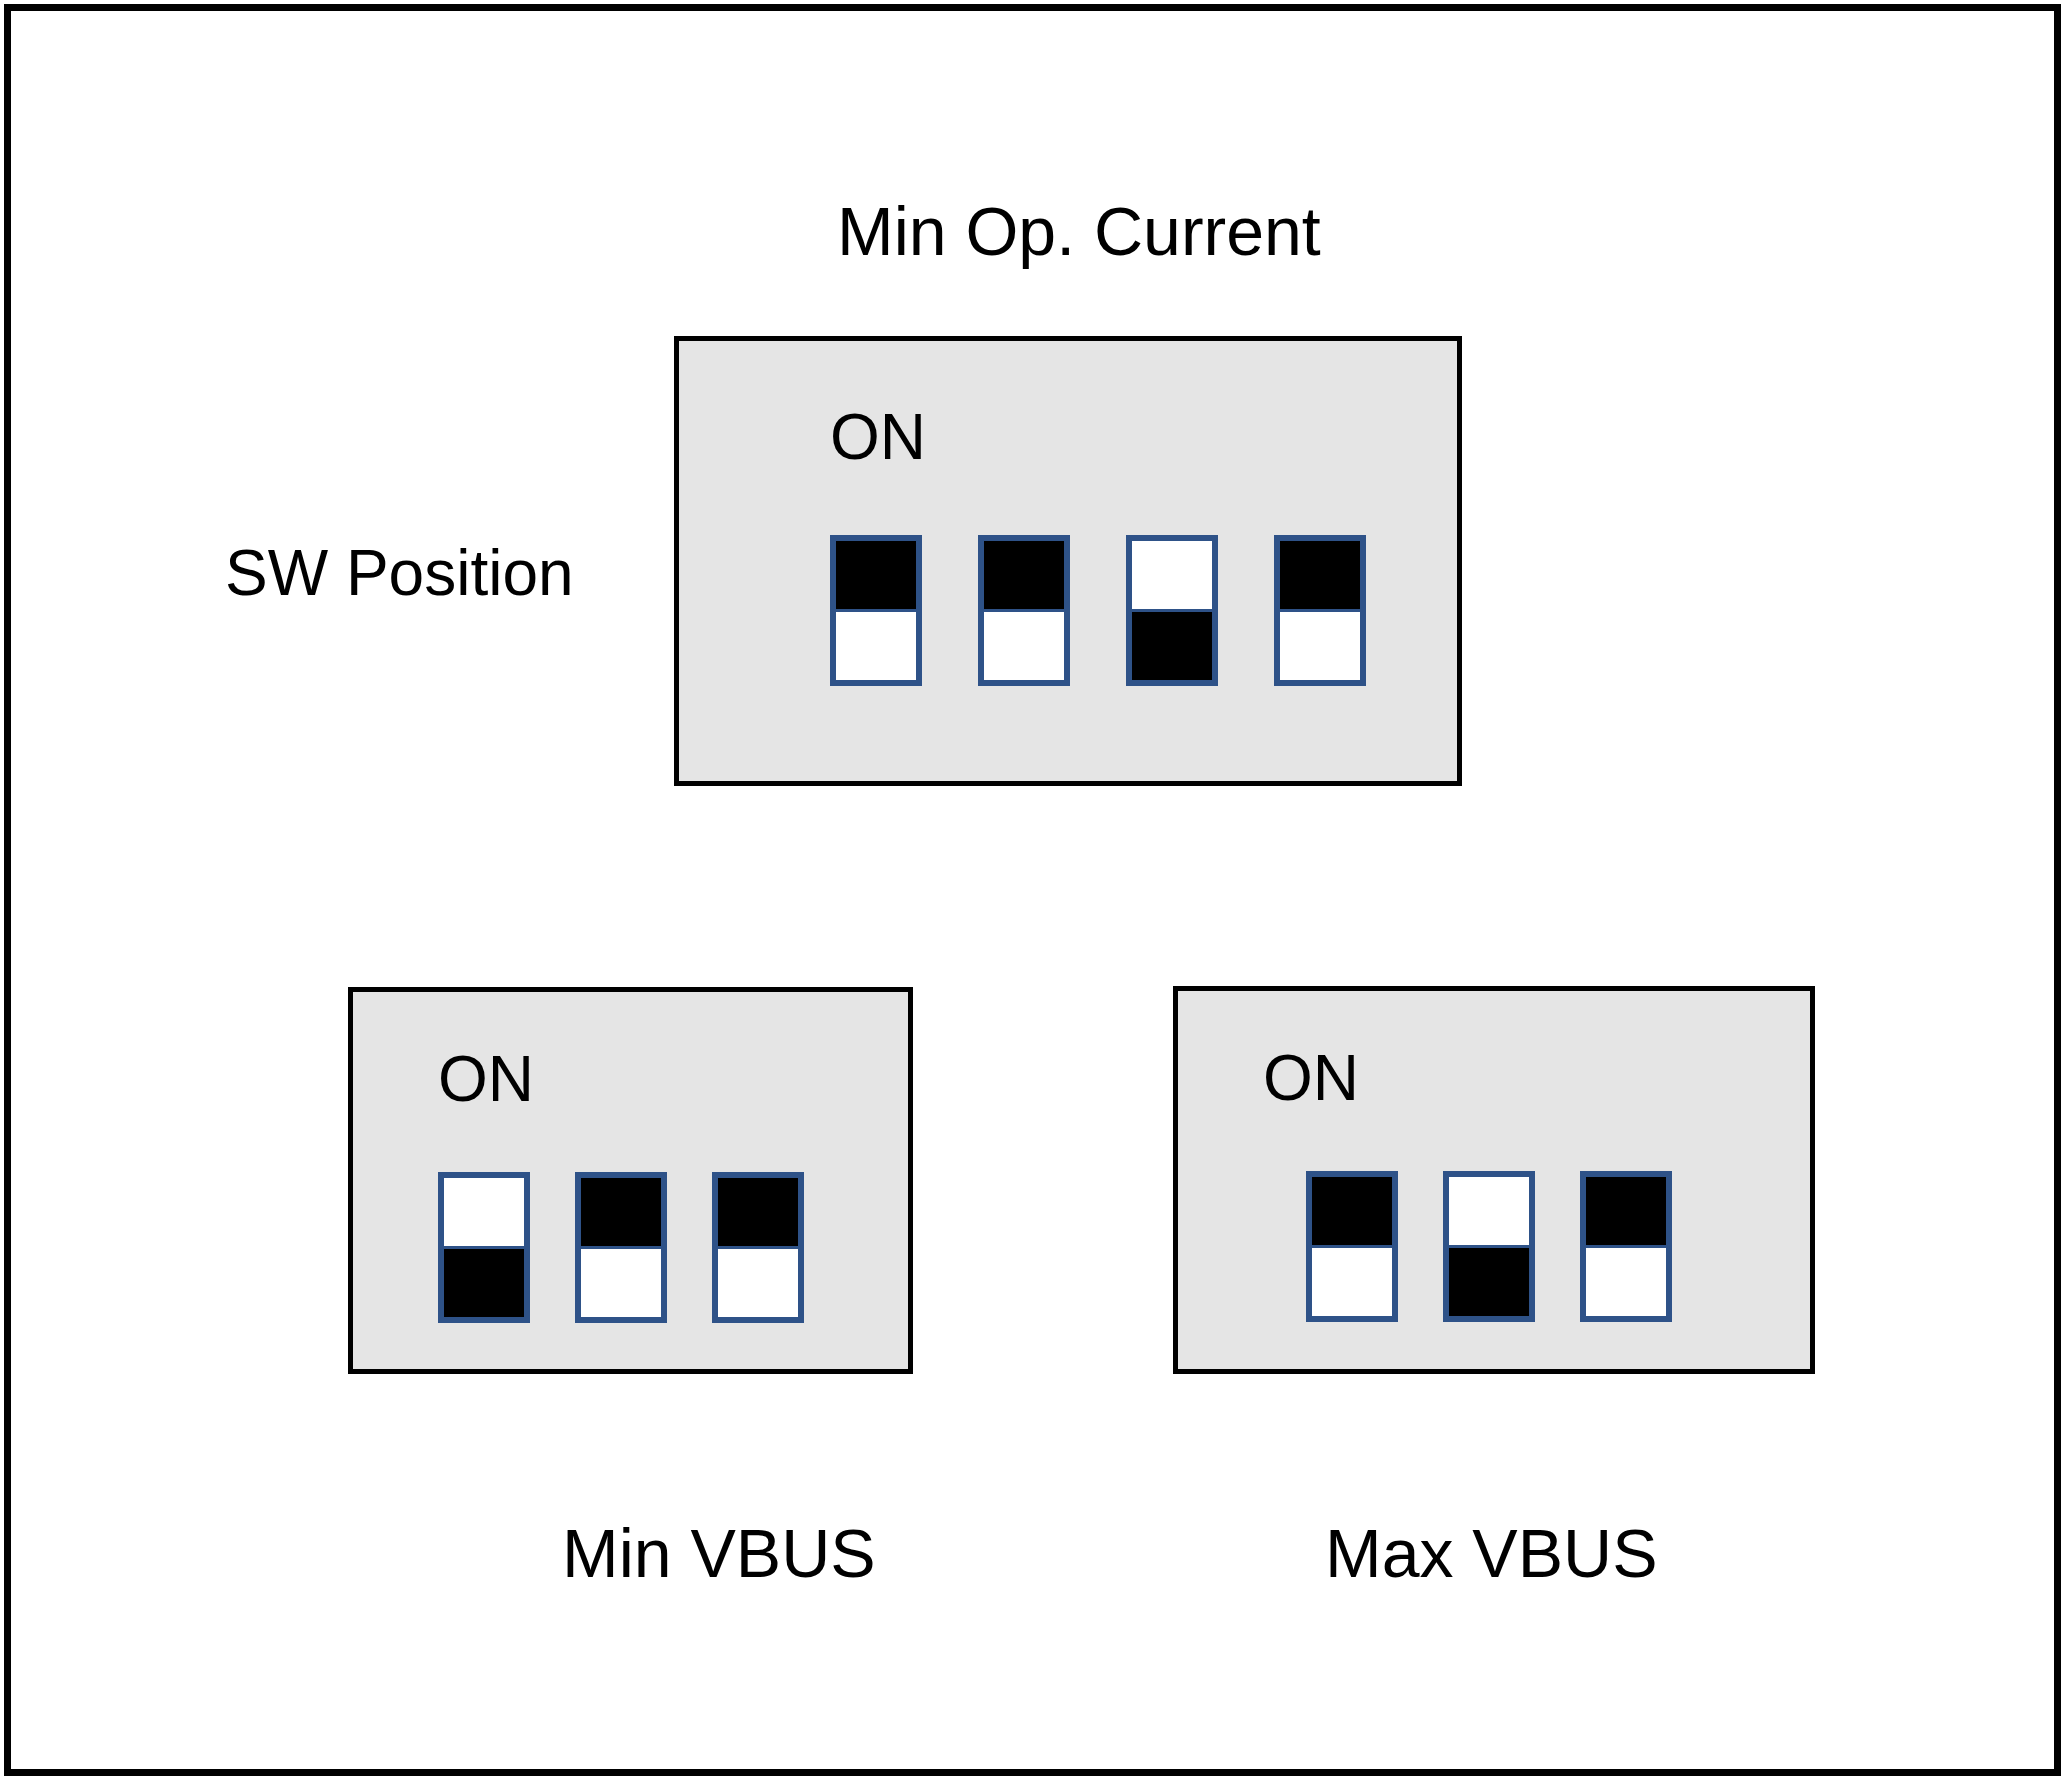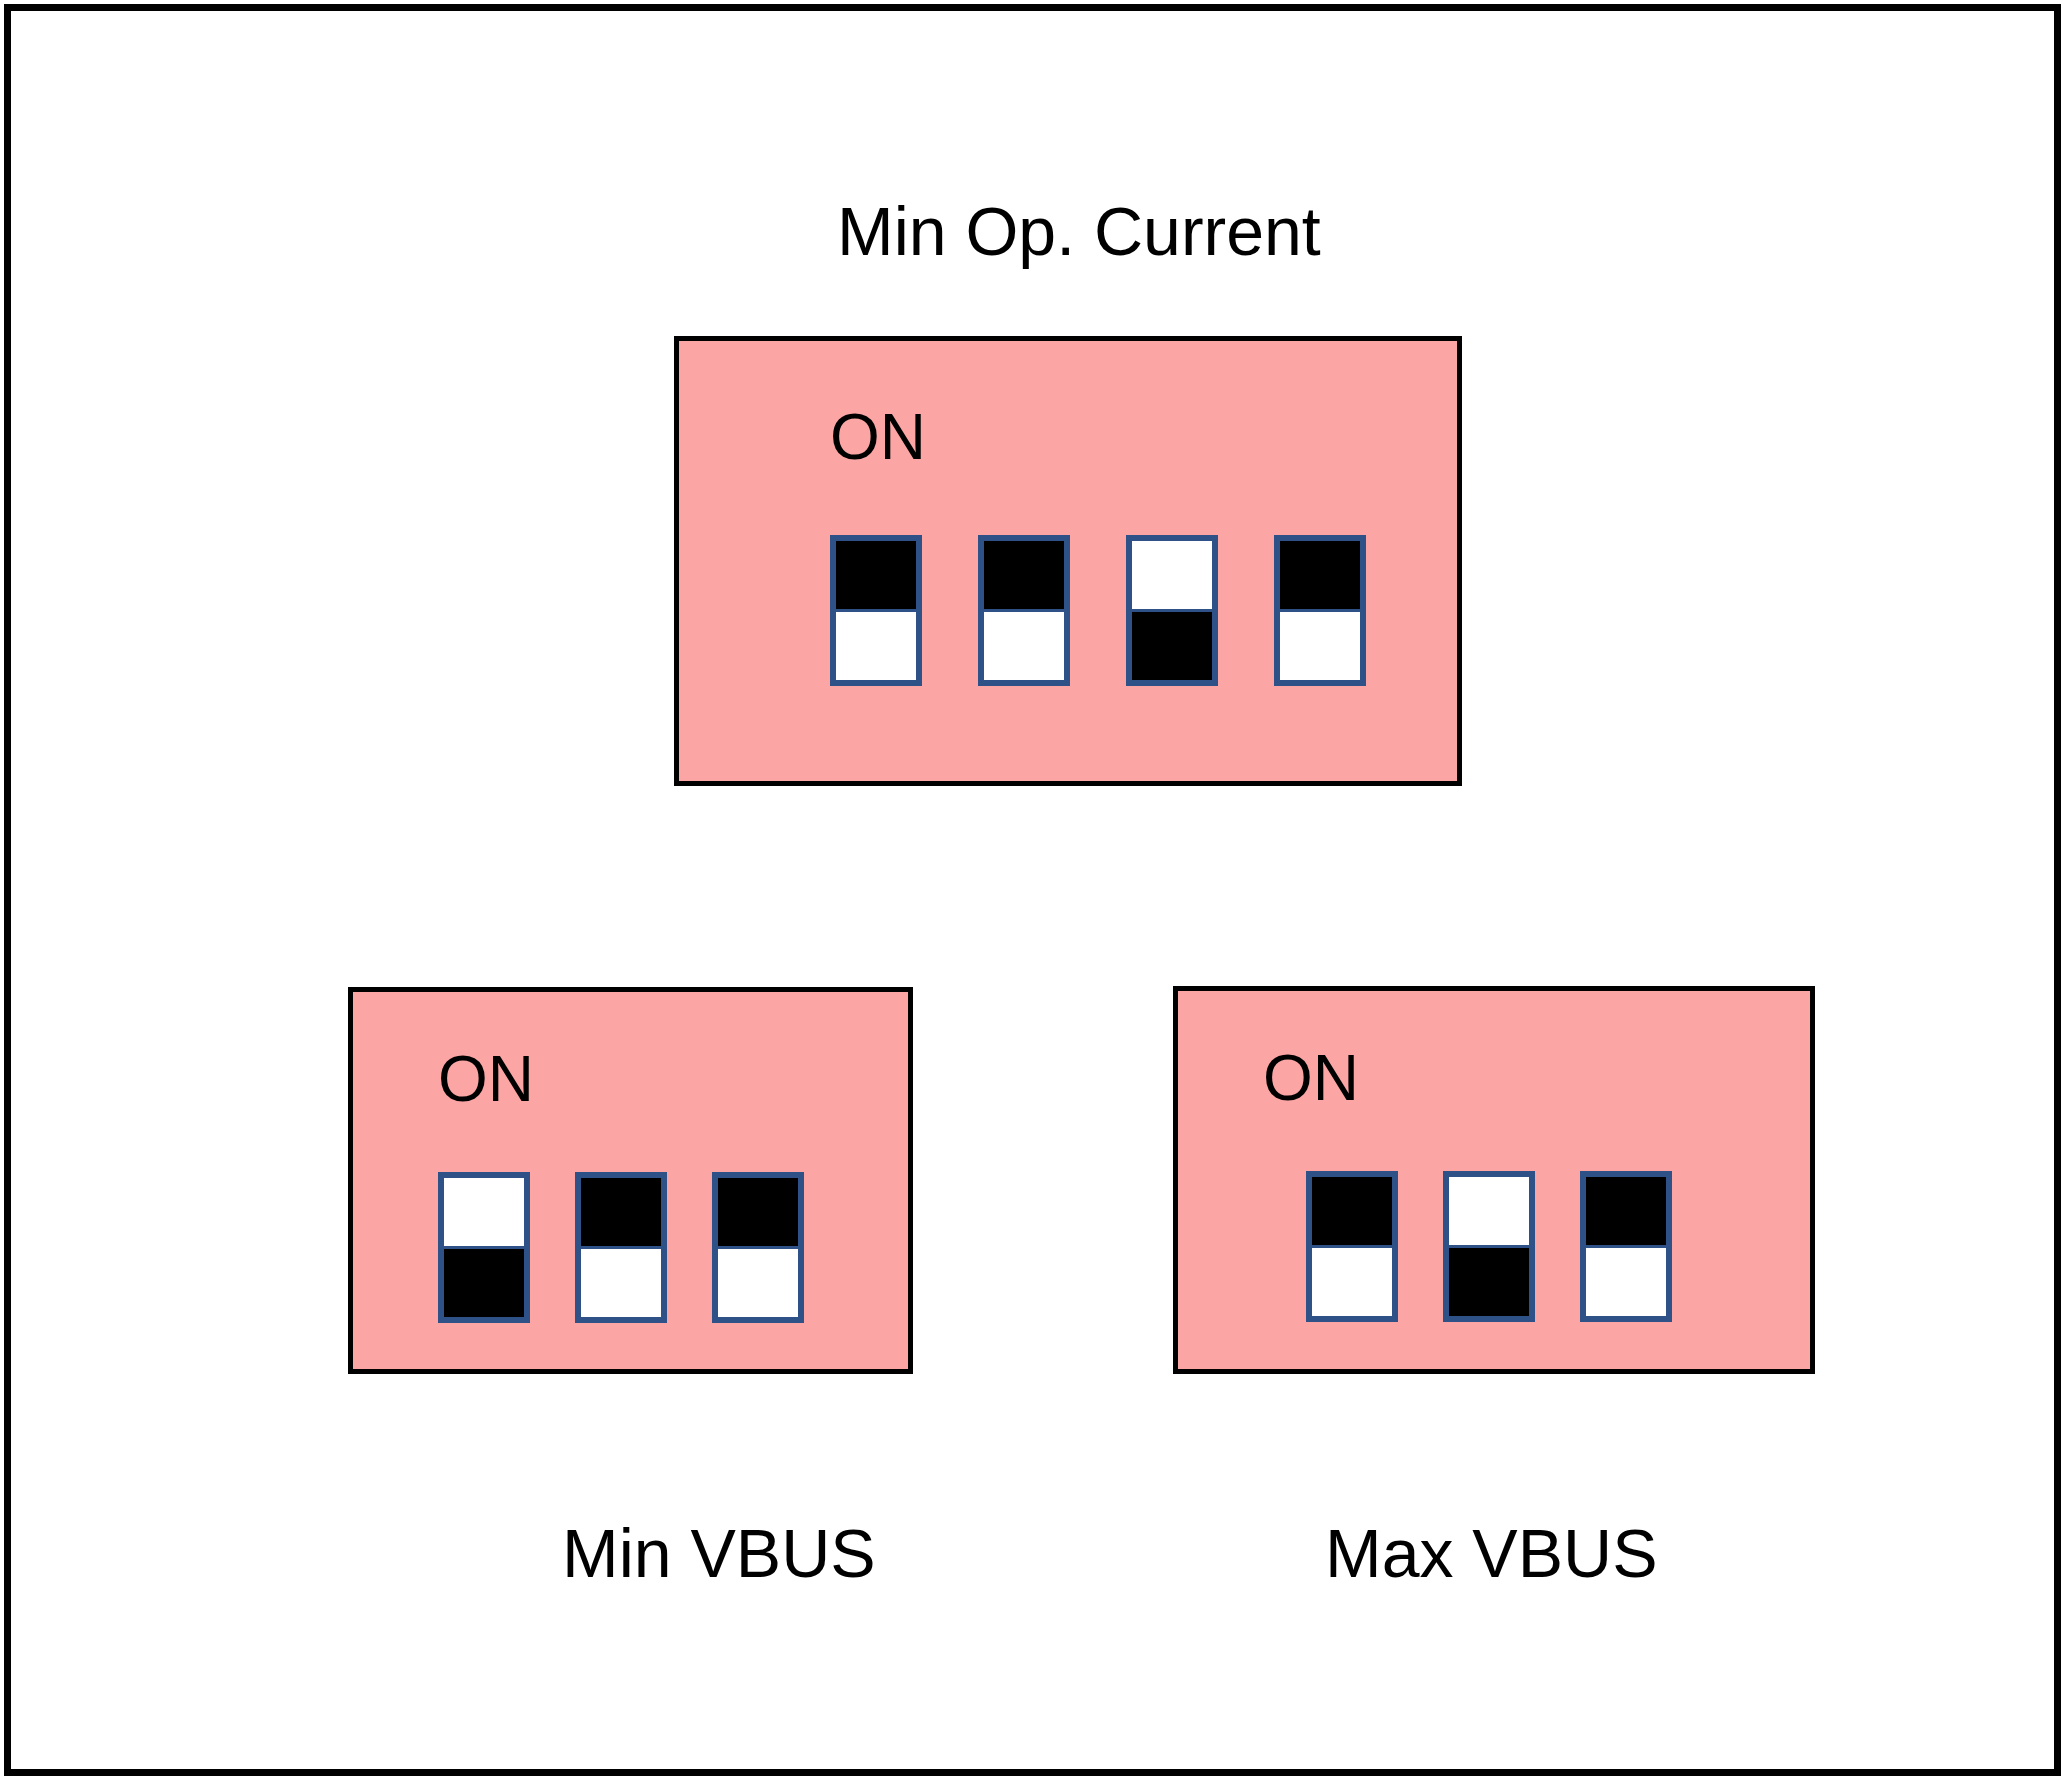--- a/index.html
+++ b/index.html
@@ -53,21 +53,21 @@
   }
 
   .on-text {
     font-size: 64px;
   }
 
   
   .sw-box {
     position: absolute;
     border: 5.7px solid #000000;
-    background: #fca5a5;
+    background: #e5e5e5;
     box-sizing: border-box;
   }
 
   
   .sw-row {
     position: absolute;
     display: flex;
     align-items: flex-start;
   }
 
@@ -95,20 +95,21 @@
 </style>
 </head>
 <body>
 
 <div id="canvas">
 
   <div class="outer-frame"></div>
 
   <div class="txt title-text" style="left:837px; top:197px;">Min Op. Current</div>
 
+  <div class="txt side-label" style="left:225px; top:541px;">SW Position</div>
 
   <div class="sw-box" style="left:674px; top:336px; width:788px; height:450px;">
 
     <div class="txt on-text" style="left:151px; top:64px;">ON</div>
 
     <div class="sw-row" style="left:151px; top:194px; gap:56px;">
 
       <div class="dip" style="width:92px; height:151px;">
         <div class="half top filled"></div>
         <div class="half bottom"></div>

